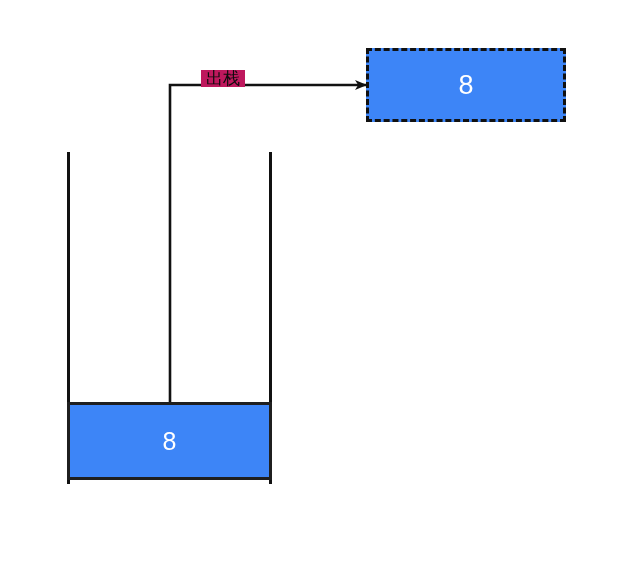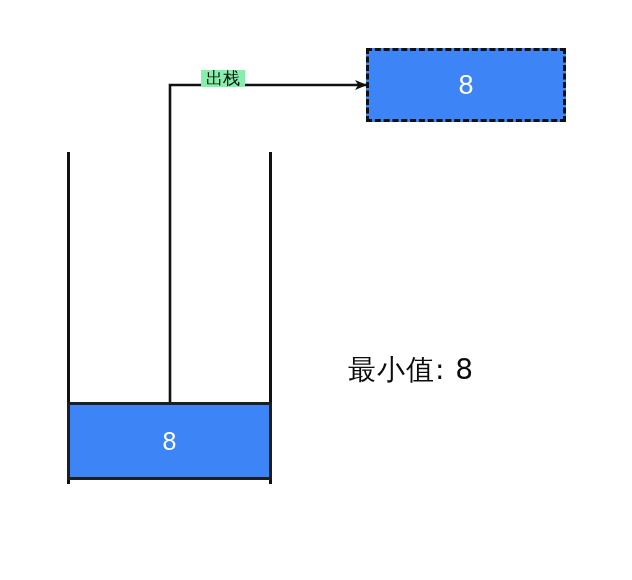--- a/index.html
+++ b/index.html
@@ -106,21 +106,21 @@
     font-size: 28px;
     color: #0b0b0b;
     white-space: nowrap;
     letter-spacing: 1px;
   }
 
   .pop-label {
     position: absolute;
     left: 201px;
     top: 70px;
-    background: #86efac;
+    background: #be185d;
     padding: 0 5px;
     font-family: "DejaVu Sans", sans-serif;
     font-size: 17px;
     color: #0b0b0b;
     white-space: nowrap;
     line-height: 1;
   }
 </style>
 </head>
 <body>
@@ -145,15 +145,14 @@
 
   <div class="stack-wrap">
     <div class="stack-wall left"></div>
     <div class="stack-wall right"></div>
     <div class="stack-cell">
       <span class="value">8</span>
     </div>
   </div>
 
 
-  <div class="min-label">最小值: 8</div>
 
 </div>
 
 </body></html>

